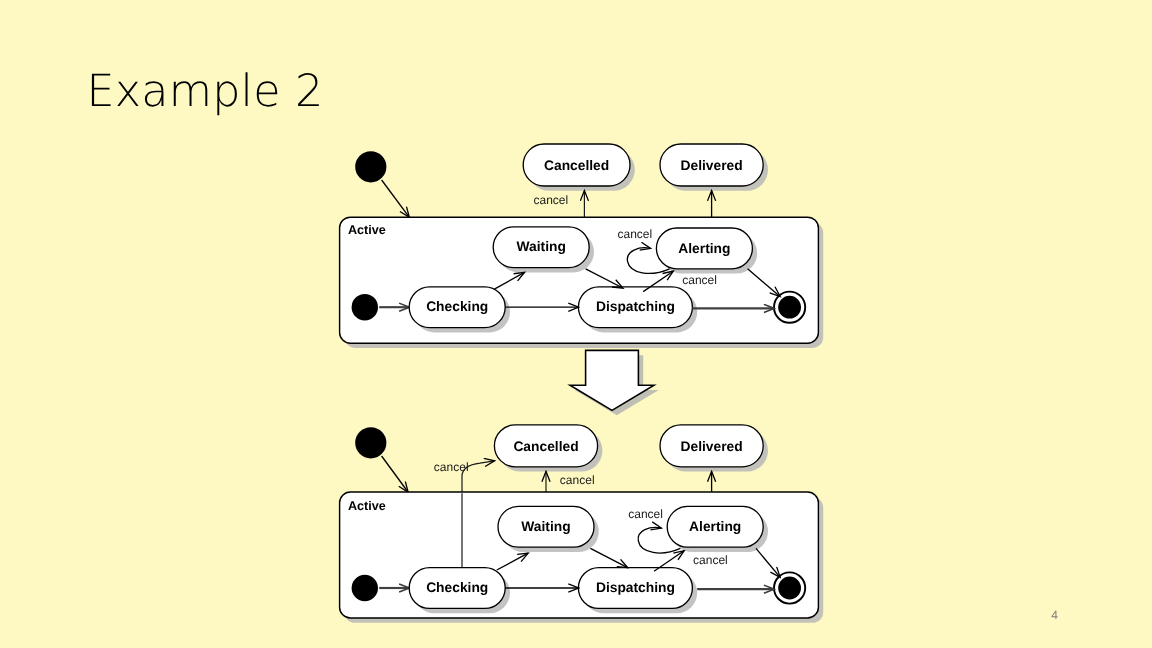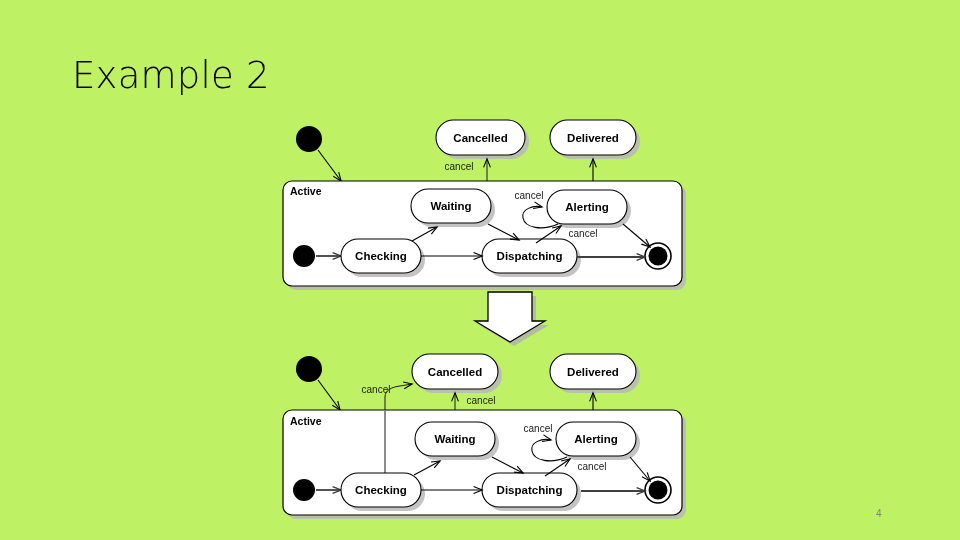--- a/index.html
+++ b/index.html
@@ -12,21 +12,21 @@
     width: 960px;
     height: 540px;
     position: relative;
     overflow: hidden;
     font-family: "Liberation Sans", sans-serif;
   }
   #slide {
     position: absolute;
     left: 0; top: 0;
     width: 960px; height: 540px;
-    background: #bef264;
+    background: #fef9c3;
   }
   #slide-title {
     position: absolute;
     left: 72px;
     top: 54px;
     font-family: "DejaVu Sans", sans-serif;
     font-weight: 300;
     font-size: 37px;
     line-height: 44px;
     color: #000000;

